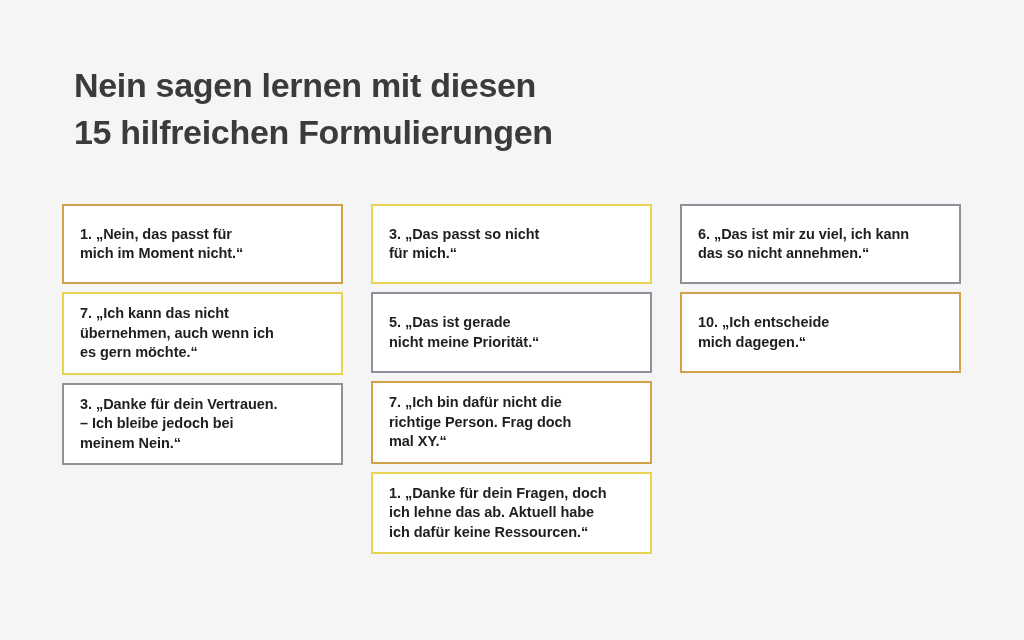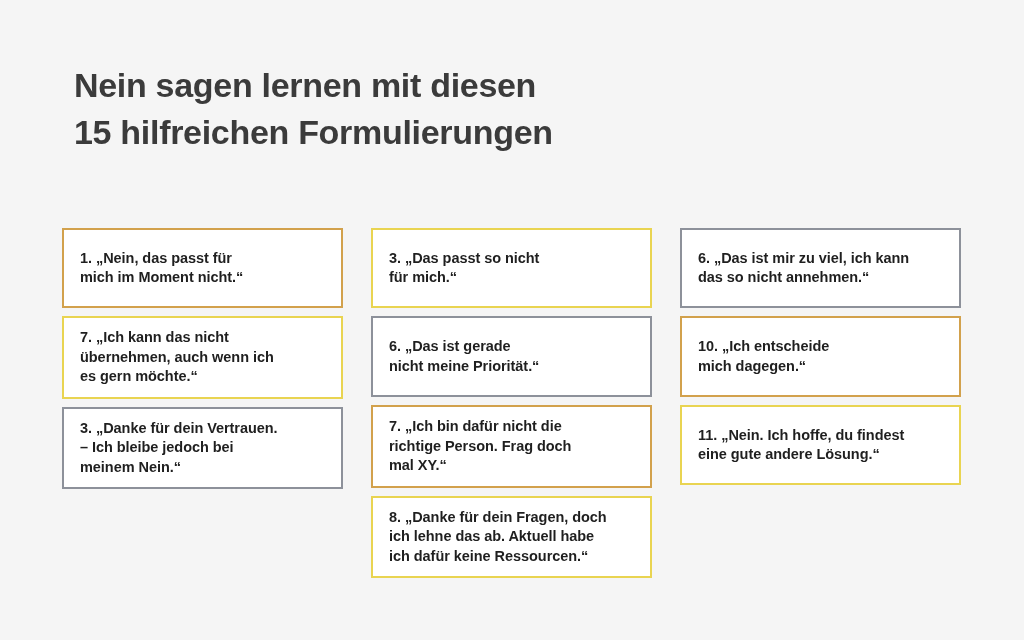--- a/index.html
+++ b/index.html
@@ -34,21 +34,21 @@
     color: #3b3b3b;
     letter-spacing: -0.3px;
     line-height: 47px;
     white-space: nowrap;
   }
 
   
   .columns {
     position: absolute;
     left: 62px;
-    top: 228px;
+    top: 204px;
     width: 900px;
     display: flex;
     flex-direction: row;
     gap: 28px;
   }
   .column {
     width: 281px;
     display: flex;
     flex-direction: column;
     gap: 8px;
@@ -107,44 +107,40 @@
 meinem Nein.“</div>
       </div>
     </div>
 
     <div class="column">
       <div class="card h2 border-yellow">
         <div class="card-text">3. „Das passt so nicht
 für mich.“</div>
       </div>
       <div class="card h3 border-gray">
-        <div class="card-text">6. „Das ist gerade
+        <div class="card-text">5. „Das ist gerade
 nicht meine Priorität.“</div>
       </div>
       <div class="card h3 border-bronze">
         <div class="card-text">7. „Ich bin dafür nicht die
 richtige Person. Frag doch
 mal XY.“</div>
       </div>
       <div class="card h3 border-yellow">
-        <div class="card-text">8. „Danke für dein Fragen, doch
+        <div class="card-text">1. „Danke für dein Fragen, doch
 ich lehne das ab. Aktuell habe
 ich dafür keine Ressourcen.“</div>
       </div>
     </div>
 
     <div class="column">
       <div class="card h2 border-gray">
         <div class="card-text">6. „Das ist mir zu viel, ich kann
 das so nicht annehmen.“</div>
       </div>
       <div class="card h3 border-bronze">
         <div class="card-text">10. „Ich entscheide
 mich dagegen.“</div>
       </div>
-      <div class="card h2 border-yellow">
-        <div class="card-text">11. „Nein. Ich hoffe, du findest
-eine gute andere Lösung.“</div>
-      </div>
     </div>
 
   </div>
 </div>
 
 </body></html>

